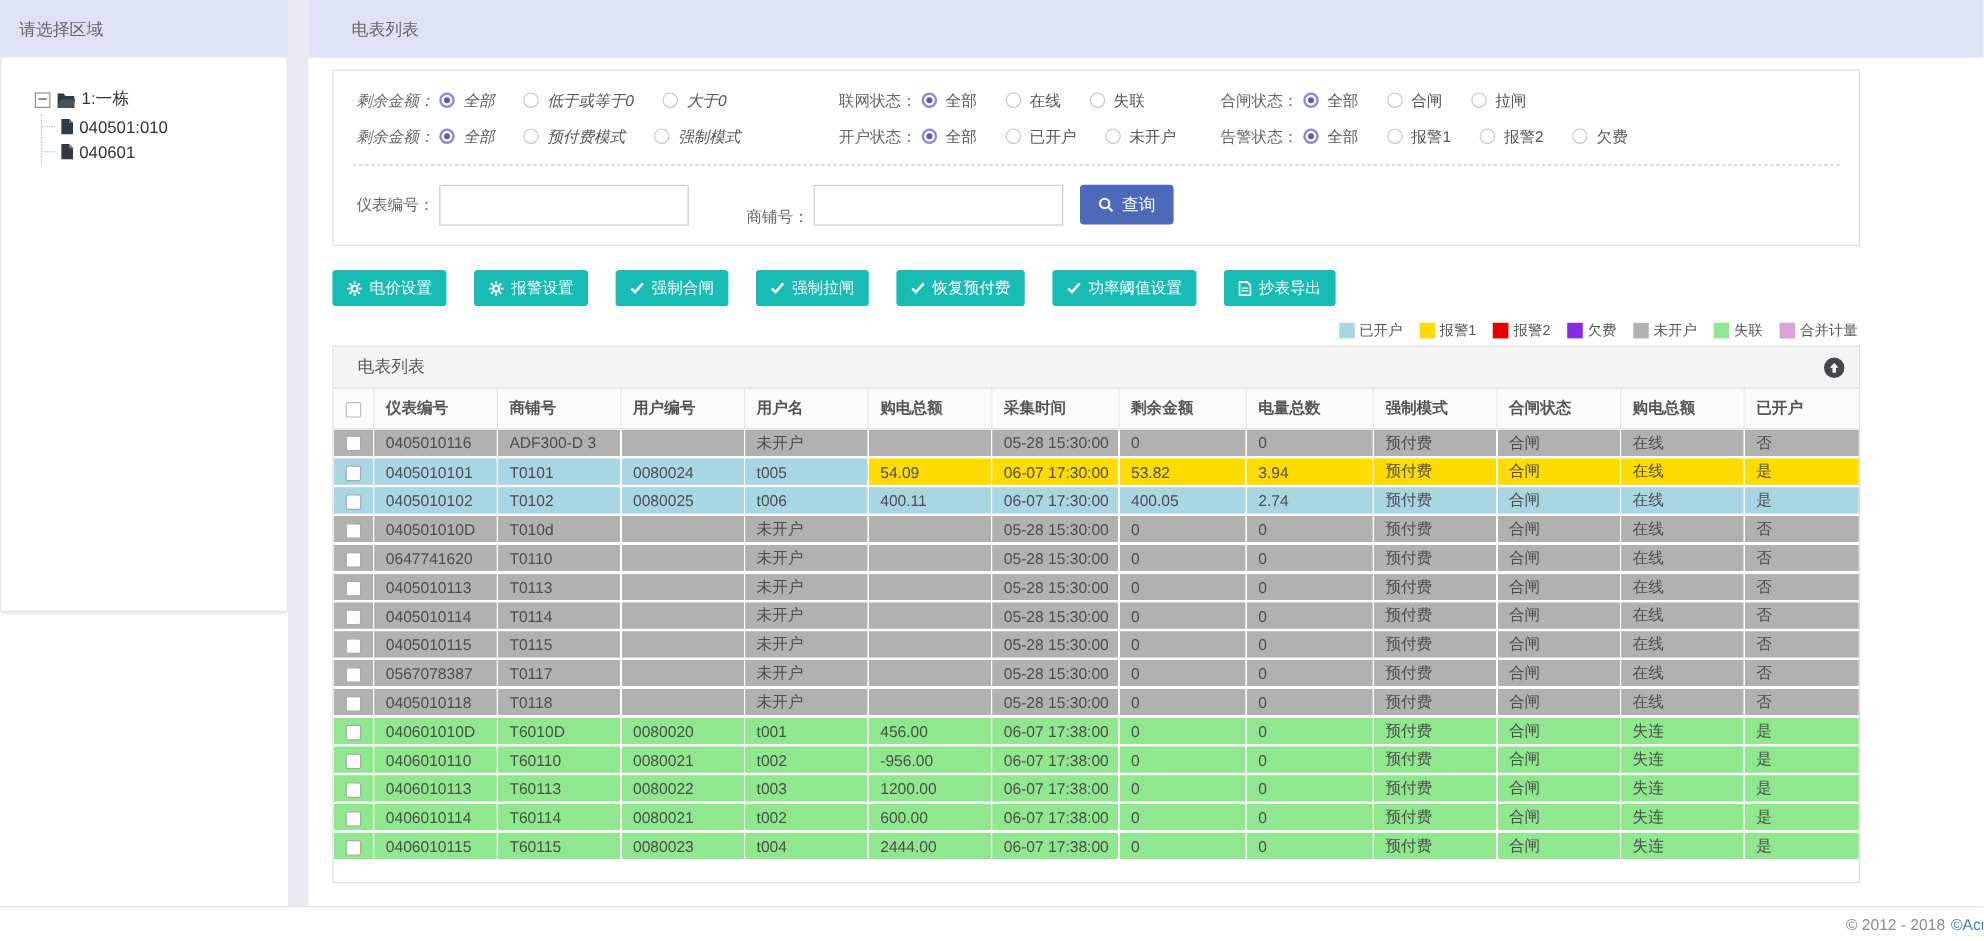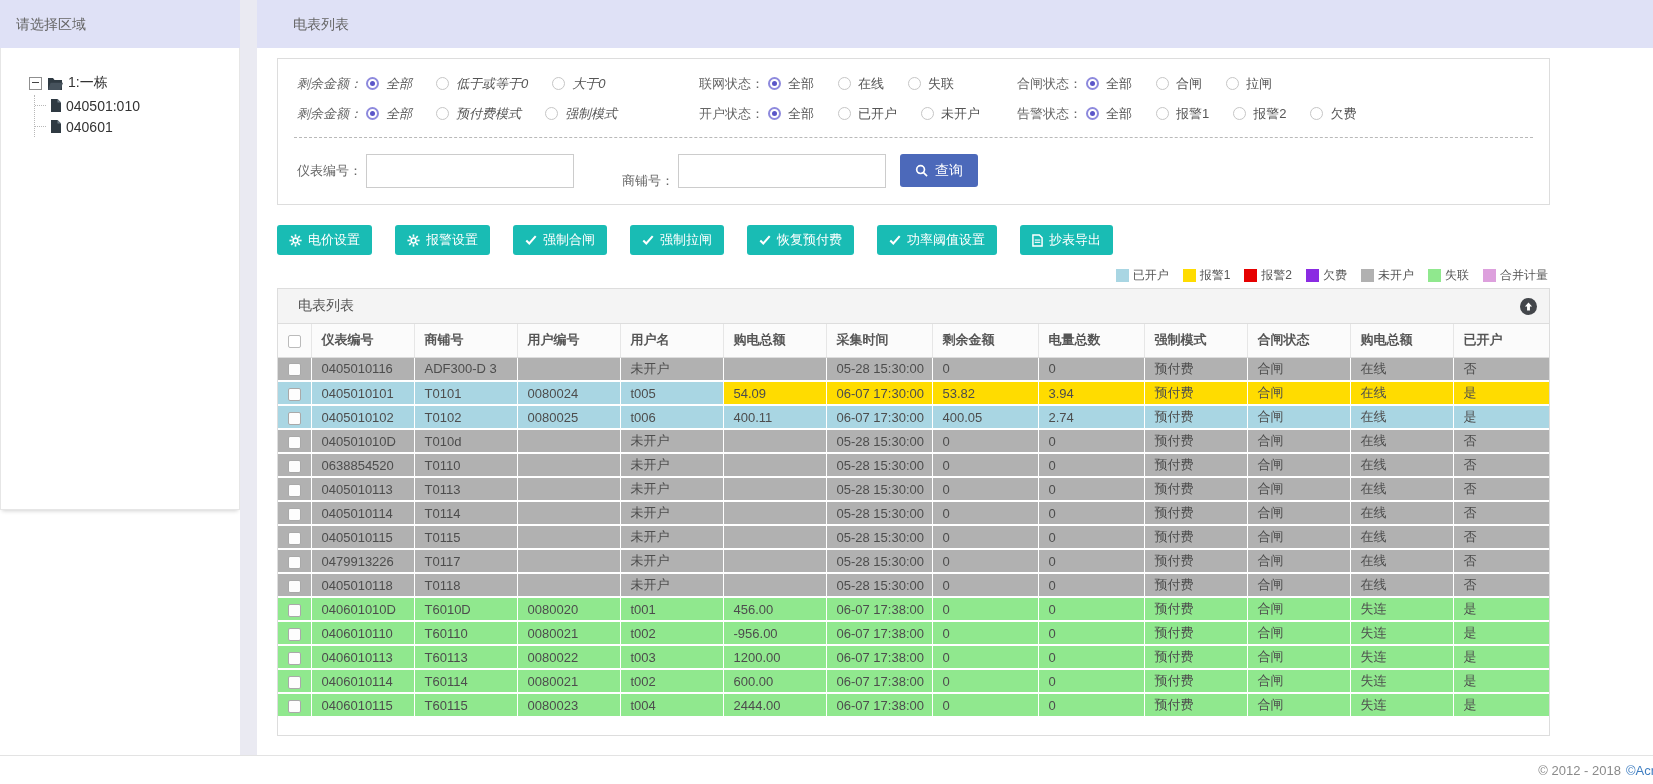--- a/index.html
+++ b/index.html
@@ -449,21 +449,21 @@
                   <td style="background: rgb(177, 177, 177);">05-28 15:30:00</td>
                   <td style="background: rgb(177, 177, 177);">0</td>
                   <td style="background: rgb(177, 177, 177);">0</td>
                   <td style="background: rgb(177, 177, 177);">预付费</td>
                   <td style="background: rgb(177, 177, 177);">合闸</td>
                   <td style="background: rgb(177, 177, 177);">在线</td>
                   <td style="background: rgb(177, 177, 177);">否</td>
                 </tr>
                 <tr>
                   <td class="cb-col" style="background: rgb(177, 177, 177);"><span class="cb"></span></td>
-                  <td style="background: rgb(177, 177, 177);">0638854520</td>
+                  <td style="background: rgb(177, 177, 177);">0647741620</td>
                   <td style="background: rgb(177, 177, 177);">T0110</td>
                   <td style="background: rgb(177, 177, 177);"></td>
                   <td style="background: rgb(177, 177, 177);">未开户</td>
                   <td style="background: rgb(177, 177, 177);"></td>
                   <td style="background: rgb(177, 177, 177);">05-28 15:30:00</td>
                   <td style="background: rgb(177, 177, 177);">0</td>
                   <td style="background: rgb(177, 177, 177);">0</td>
                   <td style="background: rgb(177, 177, 177);">预付费</td>
                   <td style="background: rgb(177, 177, 177);">合闸</td>
                   <td style="background: rgb(177, 177, 177);">在线</td>
@@ -509,21 +509,21 @@
                   <td style="background: rgb(177, 177, 177);">05-28 15:30:00</td>
                   <td style="background: rgb(177, 177, 177);">0</td>
                   <td style="background: rgb(177, 177, 177);">0</td>
                   <td style="background: rgb(177, 177, 177);">预付费</td>
                   <td style="background: rgb(177, 177, 177);">合闸</td>
                   <td style="background: rgb(177, 177, 177);">在线</td>
                   <td style="background: rgb(177, 177, 177);">否</td>
                 </tr>
                 <tr>
                   <td class="cb-col" style="background: rgb(177, 177, 177);"><span class="cb"></span></td>
-                  <td style="background: rgb(177, 177, 177);">0479913226</td>
+                  <td style="background: rgb(177, 177, 177);">0567078387</td>
                   <td style="background: rgb(177, 177, 177);">T0117</td>
                   <td style="background: rgb(177, 177, 177);"></td>
                   <td style="background: rgb(177, 177, 177);">未开户</td>
                   <td style="background: rgb(177, 177, 177);"></td>
                   <td style="background: rgb(177, 177, 177);">05-28 15:30:00</td>
                   <td style="background: rgb(177, 177, 177);">0</td>
                   <td style="background: rgb(177, 177, 177);">0</td>
                   <td style="background: rgb(177, 177, 177);">预付费</td>
                   <td style="background: rgb(177, 177, 177);">合闸</td>
                   <td style="background: rgb(177, 177, 177);">在线</td>

